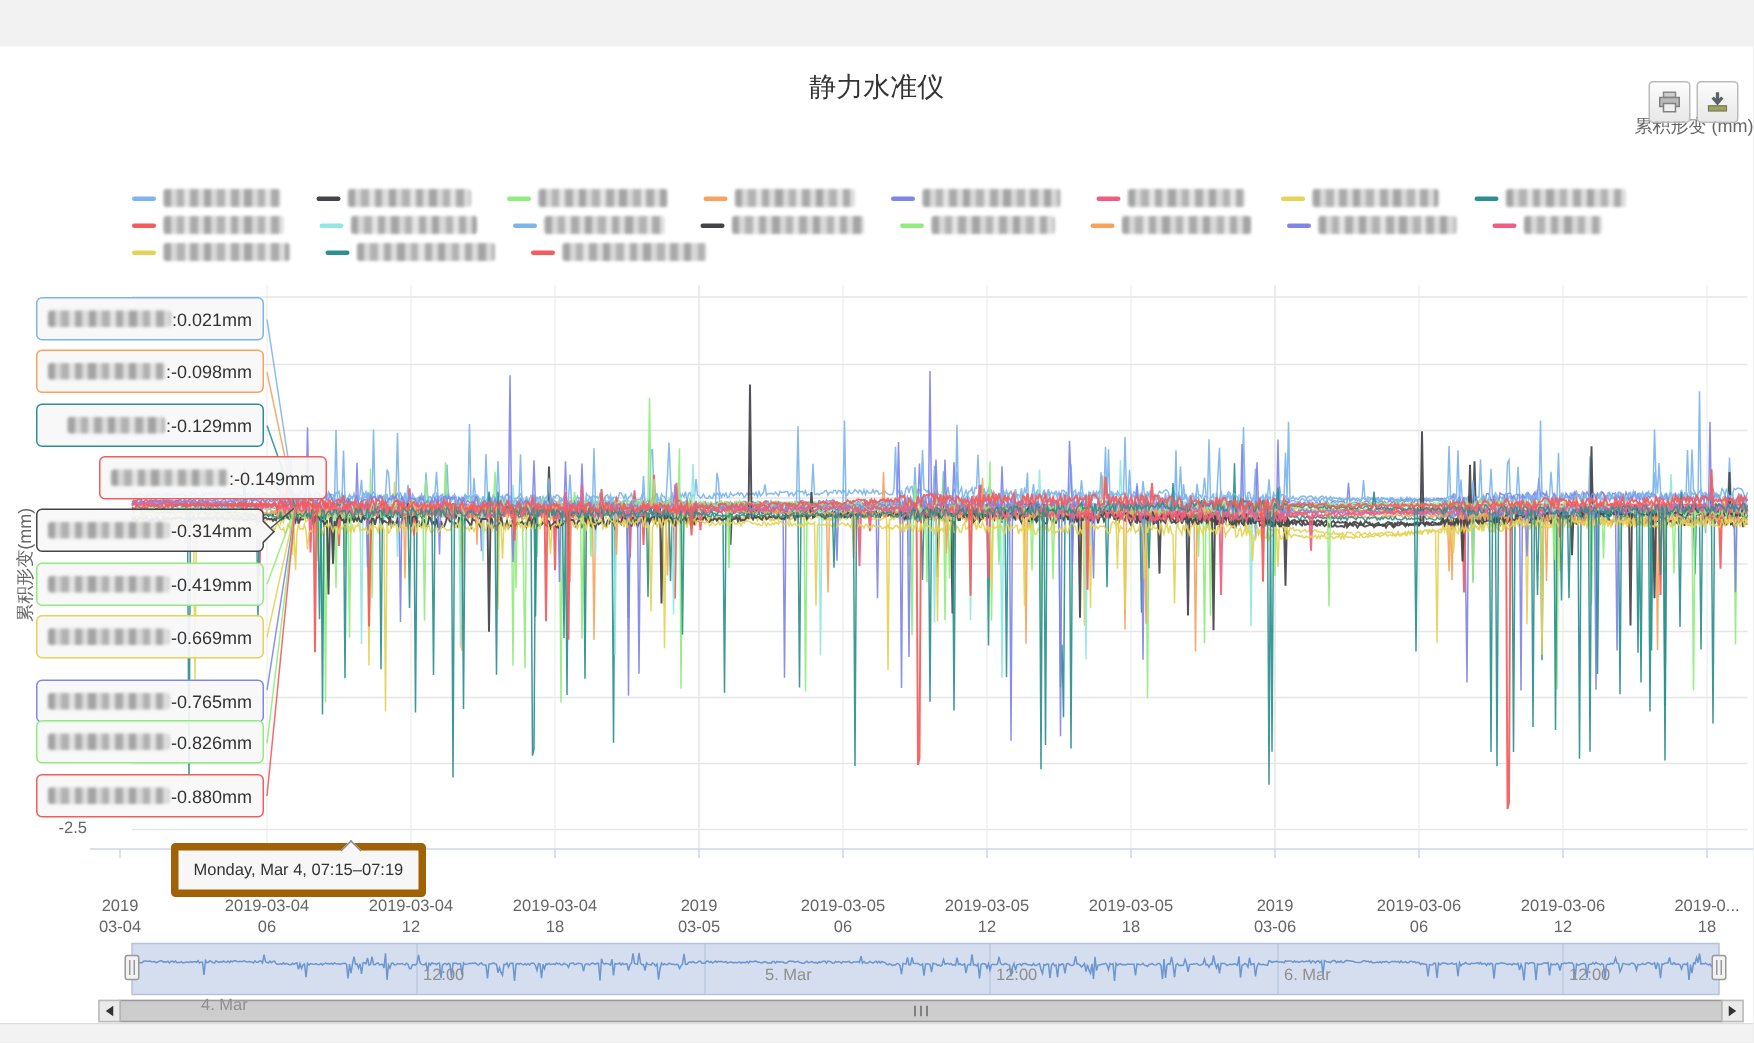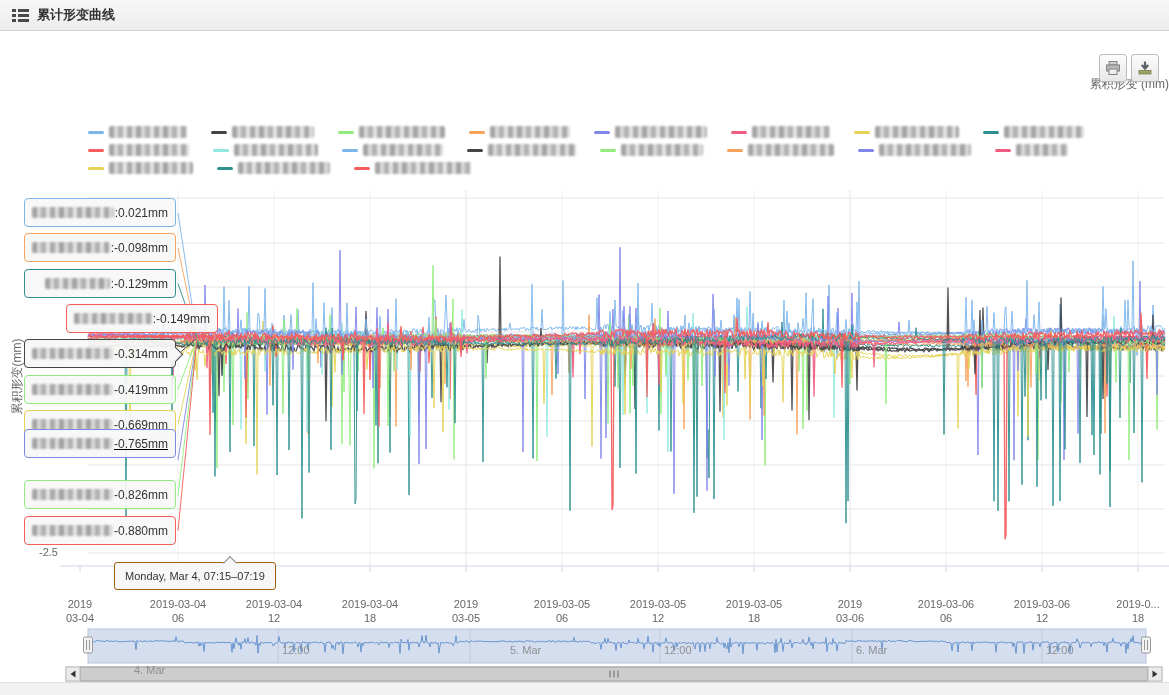--- a/index.html
+++ b/index.html
@@ -25,43 +25,36 @@
         background:repeating-linear-gradient(90deg,#8e8e8e 0 5px,#cfcfcf 5px 9px,#a0a0a0 9px 14px,#dedede 14px 18px,#969696 18px 23px,#d4d4d4 23px 27px);}
   
   .tip{position:absolute;left:24px;width:152px;height:29px;background:rgba(247,247,247,.93);border:1px solid #000;border-radius:4px;z-index:30;display:flex;align-items:center;padding:0 7px;box-sizing:border-box;}
   .tip .val{font-size:12px;color:#333;white-space:nowrap;margin-left:1px;}
   .tip-arrow{position:absolute;right:-6px;top:9px;width:10px;height:10px;background:#f7f7f7;transform:rotate(45deg);border-top:1px solid #434348;border-right:1px solid #434348;}
   
   .xlab{position:absolute;width:96px;text-align:center;font-size:11px;line-height:14px;color:#666;z-index:6;margin-top:29px;}
   #y-min-label{position:absolute;left:26px;top:546px;width:32px;text-align:right;font-size:11px;color:#666;z-index:6;}
   #y-axis-title{position:absolute;left:-28px;top:368px;width:90px;text-align:center;font-size:12px;color:#666;transform:rotate(-90deg);z-index:2;}
   
-  #date-tip{position:absolute;left:114px;top:562px;height:26px;padding:0 10px;background:rgba(247,247,247,.97);border:1px solid #a16207;border-radius:3px;display:flex;align-items:center;font-size:11px;color:#333;z-index:35;white-space:nowrap;}
+  #date-tip{position:absolute;left:114px;top:562px;height:26px;padding:0 10px;background:rgba(247,247,247,.97);border:5px solid #a16207;border-radius:3px;display:flex;align-items:center;font-size:11px;color:#333;z-index:35;white-space:nowrap;}
   #date-tip .up-arrow{position:absolute;left:110px;top:-5px;width:9px;height:9px;background:#f7f7f7;transform:rotate(45deg);border-left:1px solid #888;border-top:1px solid #888;}
   
   .navlab{position:absolute;font-size:11px;color:#8f8f8f;z-index:8;}
   #bottom-strip{position:absolute;left:0;top:683px;width:1169px;height:12px;background:#f2f2f2;}
   svg{position:absolute;left:0;top:0;z-index:4;}
 </style>
 </head>
 <body>
 
 <div id="screen">
 
-  <div id="topbar">
-    <div class="list-icon">
-        <div></div>
-        <div></div>
-        <div></div>
-      </div>
-    <div id="topbar-title">累计形变曲线</div>
-  </div>
 
   <div id="card"></div>
 
+  <div id="chart-title">静力水准仪</div>
   <div id="chart-subtitle">累积形变 (mm)</div>
 
   <div id="export-group">
     <div class="exp-btn" title="打印图表">
       <svg width="16" height="16" viewBox="0 0 16 16" style="position:static">
         <rect x="4" y="1.5" width="8" height="3.5" fill="#cfcfcf" stroke="#888" stroke-width="1"></rect>
         <rect x="1.5" y="5" width="13" height="6" fill="#b9b9b9" stroke="#808080" stroke-width="1"></rect>
         <rect x="4" y="9" width="8" height="5.5" fill="#efefef" stroke="#808080" stroke-width="1"></rect>
       </svg>
     </div>
@@ -321,21 +314,21 @@
         <div class="tip-arrow"></div>
       </div>
       <div class="tip" style="top: 375px; border-color: rgb(144, 237, 125);">
         <span class="blur" style="width: 88px;"></span>
         <span class="val">-0.419mm</span>
       </div>
       <div class="tip" style="top: 410px; border-color: rgb(228, 211, 84);">
         <span class="blur" style="width: 84px;"></span>
         <span class="val">-0.669mm</span>
       </div>
-      <div class="tip" style="top: 429px; border-color: rgb(128, 133, 233); text-decoration: underline;">
+      <div class="tip" style="top: 453px; border-color: rgb(128, 133, 233);">
         <span class="blur" style="width: 84px;"></span>
         <span class="val">-0.765mm</span>
       </div>
       <div class="tip" style="top: 480px; border-color: rgb(144, 237, 125);">
         <span class="blur" style="width: 88px;"></span>
         <span class="val">-0.826mm</span>
       </div>
       <div class="tip" style="top: 516px; border-color: rgb(244, 91, 91);">
         <span class="blur" style="width: 88px;"></span>
         <span class="val">-0.880mm</span>

